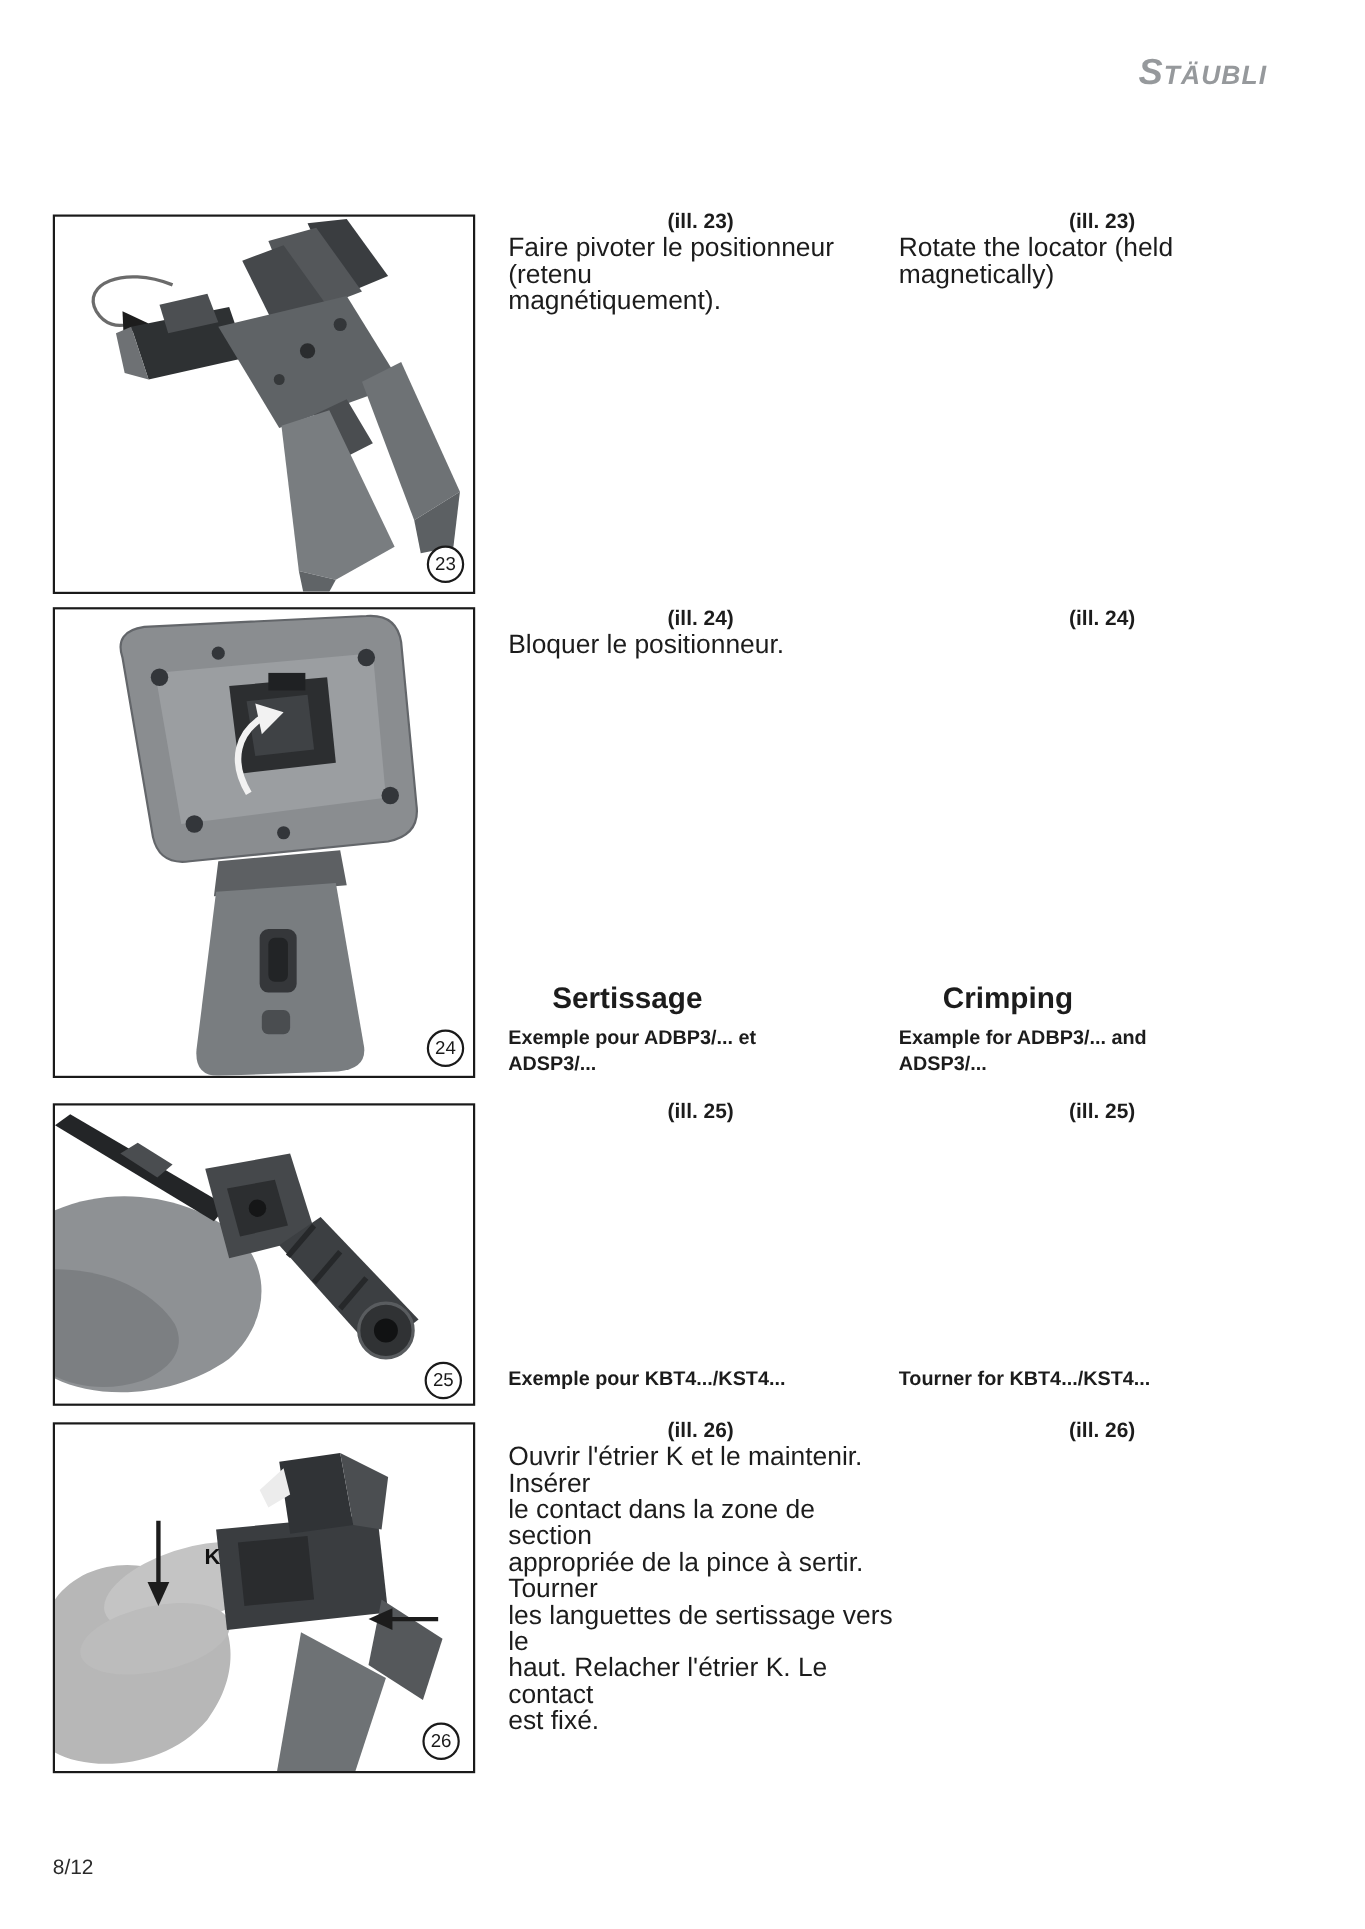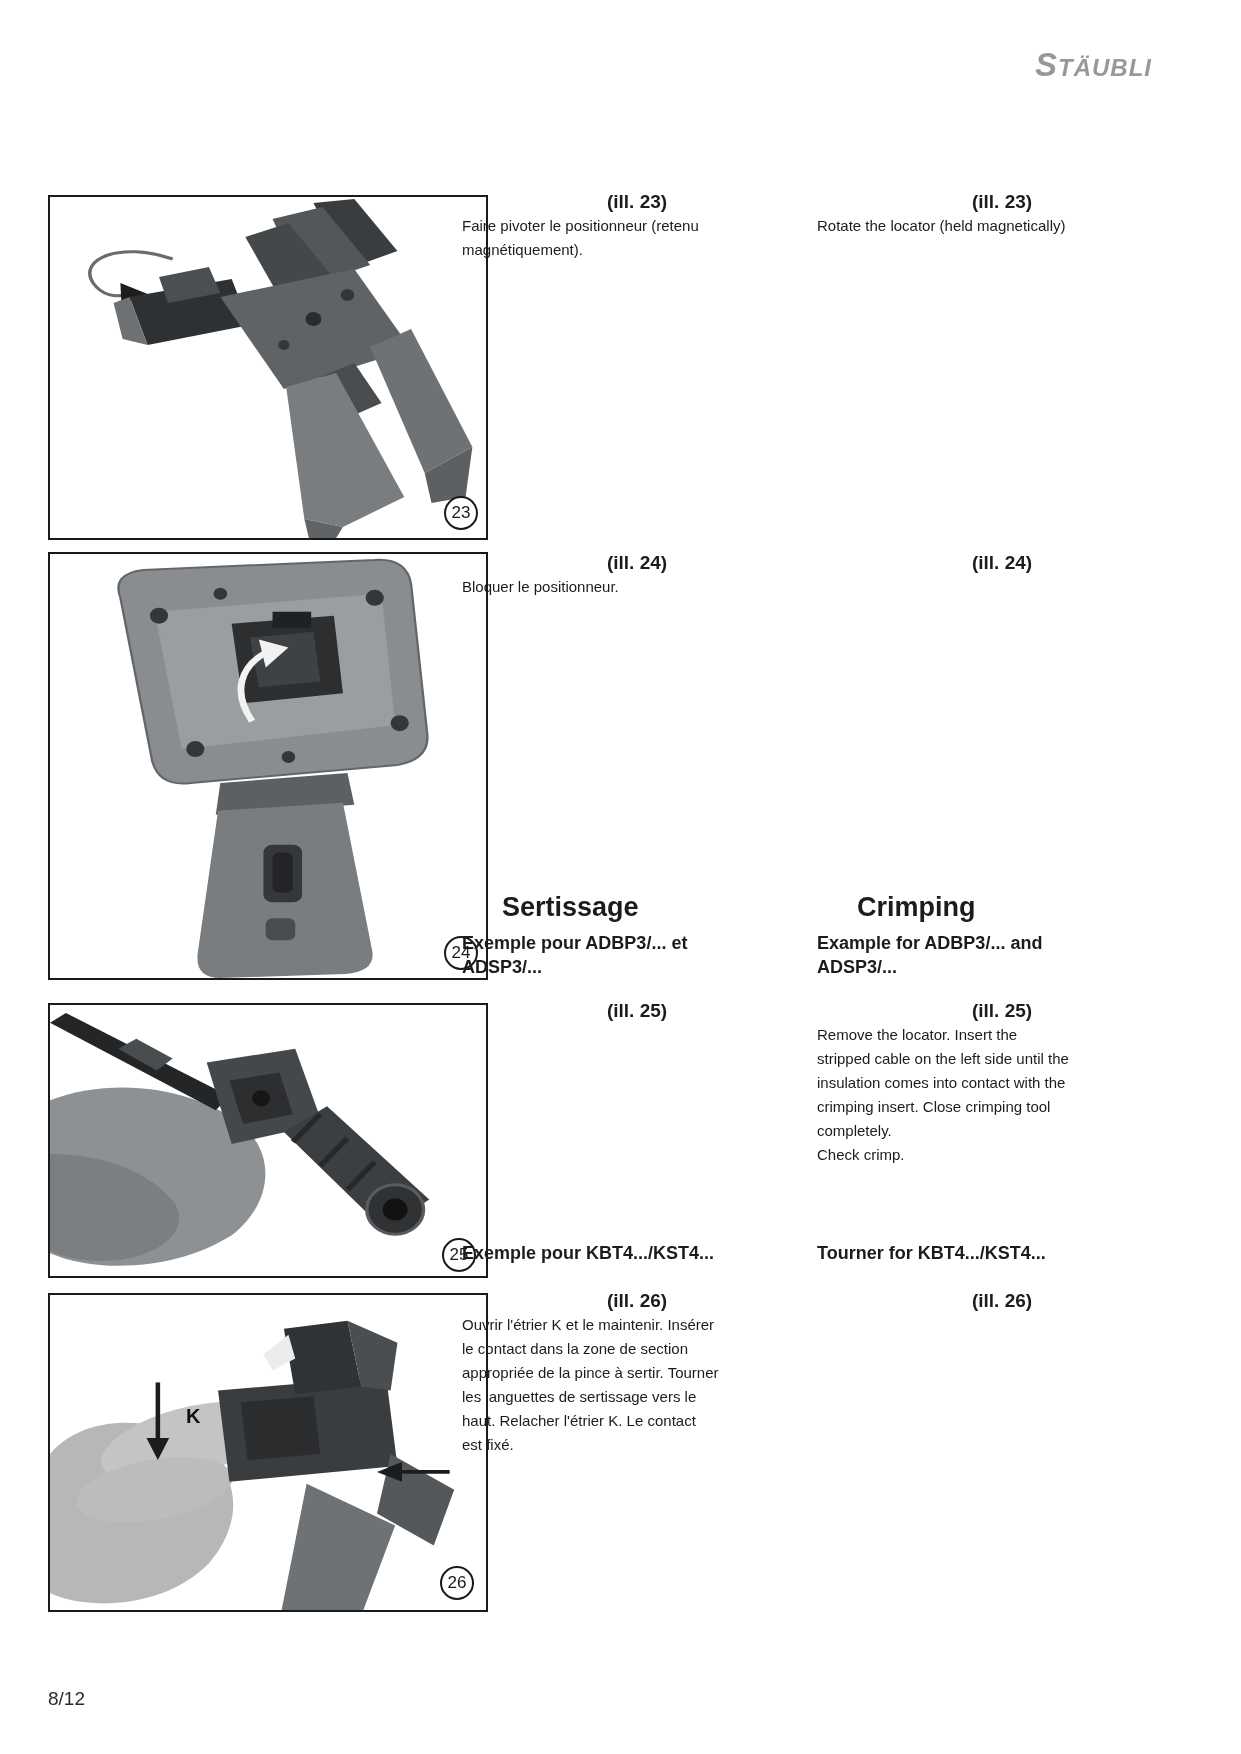--- a/index.html
+++ b/index.html
@@ -7,38 +7,38 @@
     width:1241px; height:1754px; position:relative; background:#ffffff;
     font-family:"Liberation Sans", sans-serif; color:#1c1c1c; overflow:hidden;
   }
   .logo {
     position:absolute; top:46px; left:1022px; width:130px; text-align:right;
     font-style:italic; font-weight:bold; color:#96999c; letter-spacing:1px;
     font-size:24px; white-space:nowrap;
   }
   .logo .logo-s { font-size:33px; }
   .fig {
-    position:absolute; left:48px; width:440px; box-sizing:border-box;
+    position:absolute; left:48px; width:384px; box-sizing:border-box;
     border:2px solid #1a1a1a; background:#ffffff;
   }
   .fig svg { display:block; width:100%; height:100%; }
   .badge {
     position:absolute; width:34px; height:34px; border:2px solid #1a1a1a;
     border-radius:50%; background:#ffffff; box-sizing:border-box;
     display:flex; align-items:center; justify-content:center;
     font-size:17px; color:#1a1a1a;
   }
   .k-label {
     position:absolute; font-weight:bold; font-size:20px; color:#111;
   }
   .col { position:absolute; }
   .col-fr { left:462px; width:350px; }
   .col-en { left:817px; width:370px; }
   .block-title { font-weight:bold; font-size:19px; line-height:24px;text-align:center; }
-  .block-body  { font-size:15px; line-height:24px; white-space:pre-line; }
+  .block-body  { font-size:24px; line-height:24px; white-space:pre-line; }
   .heading     { font-weight:bold; font-size:27px; line-height:30px;margin-left:40px; }
   .subheading  { font-weight:bold; font-size:18px; line-height:24px; white-space:pre-line; }
   .footer { position:absolute; left:48px; top:1688px; font-size:19px; color:#2a2a2a; }
 </style>
 </head>
 <body>
 
 <div class="logo"><span class="logo-s">S</span><span>TÄUBLI</span></div>
 
 <div class="fig" style="top:195px; height:345px;">
@@ -153,26 +153,20 @@
 <div class="col col-fr subheading" style="top:931px;">Exemple pour ADBP3/... et
 ADSP3/...</div>
 <div class="col col-en subheading" style="top:931px;">Example for ADBP3/... and
 ADSP3/...</div>
 
 <div class="col col-fr" style="top:999px;">
   <div class="block-title">(ill. 25)</div>
 </div>
 <div class="col col-en" style="top:999px;">
   <div class="block-title">(ill. 25)</div>
-  <div class="block-body">Remove the locator. Insert the
-stripped cable on the left side until the
-insulation comes into contact with the
-crimping insert. Close crimping tool
-completely.
-Check crimp.</div>
 </div>
 
 <div class="col col-fr subheading" style="top:1241px;">Exemple pour KBT4.../KST4...</div>
 <div class="col col-en subheading" style="top:1241px;">Tourner for KBT4.../KST4...</div>
 
 <div class="col col-fr" style="top:1289px;">
   <div class="block-title">(ill. 26)</div>
   <div class="block-body">Ouvrir l'étrier K et le maintenir. Insérer
 le contact dans la zone de section
 appropriée de la pince à sertir. Tourner

